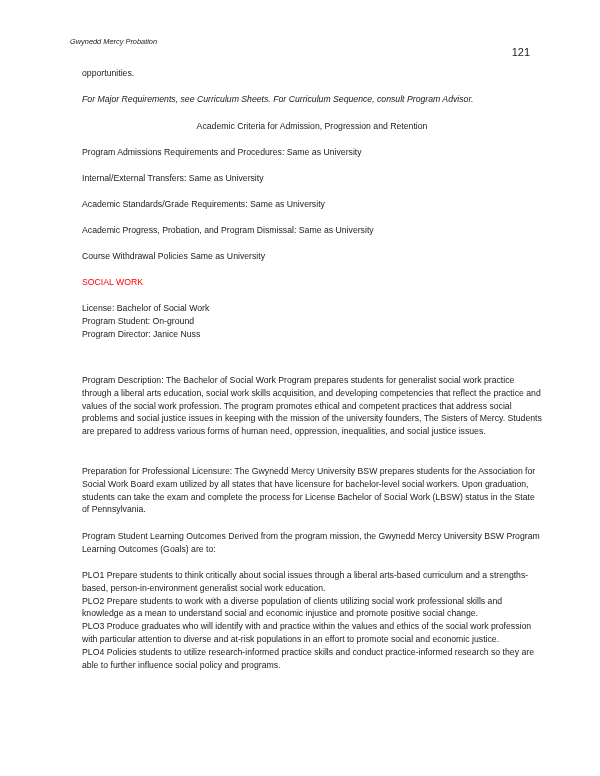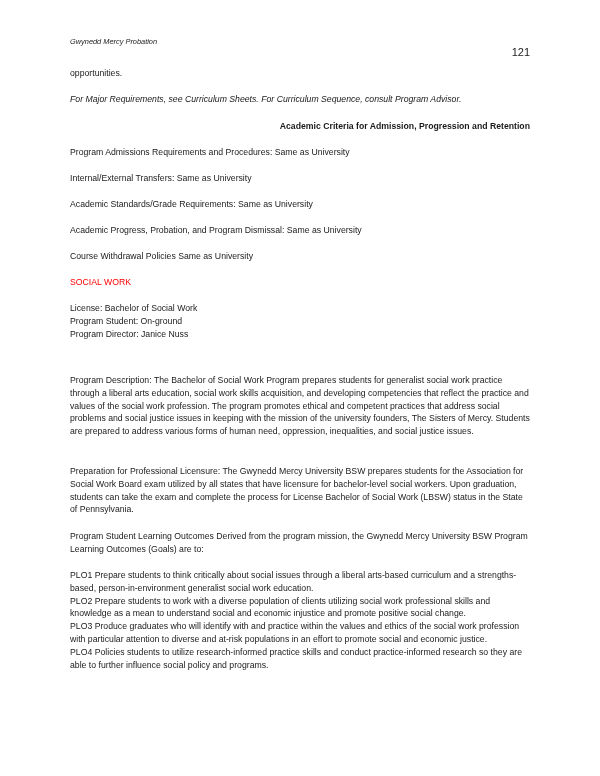--- a/index.html
+++ b/index.html
@@ -7,24 +7,24 @@
     width: 600px; height: 776px; position: relative; overflow: hidden;
     font-family: "Liberation Sans", sans-serif; color: #1a1a1a;
   }
   .page { position: absolute; left: 70px; top: 0; width: 460px; }
   .running-header {
     position: absolute; top: 36px; left: 70px; width: 460px;
     font-style: italic; font-size: 7.4px; line-height: 11px; color: #222;
   }
   .page-number { position: absolute; right: 0; top: 11px; font-style: normal; font-size: 11px; }
   .body-text { font-size: 8.7px; line-height: 12.8px; }
-  .abs { position: absolute; left: 0; width: 460px; }
+  .abs { position: absolute; left: 12px; width: 460px; }
   b, .b { font-weight: normal; }
   .italic { font-style: italic; }
-  .center-heading { text-align: right; font-weight: bold; }
+  .center-heading { text-align: center; font-weight: normal; }
   .red-heading { color: #ff0000; }
   a.link { color: #1f5fbf; text-decoration: underline; }
   p { margin: 0; }
 </style>
 </head>
 <body>
 
 <div class="running-header">
   <div>Gwynedd Mercy Probation</div>
   <div class="page-number">121</div>

